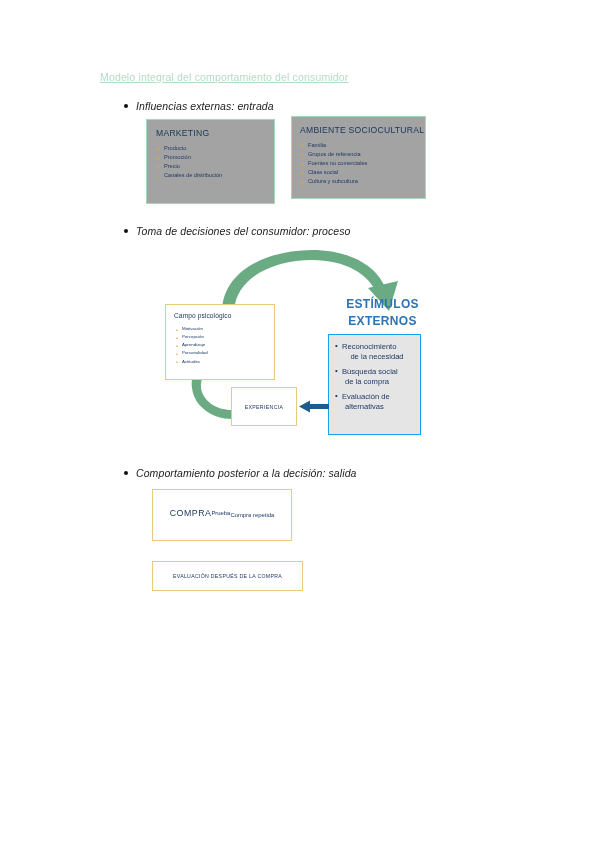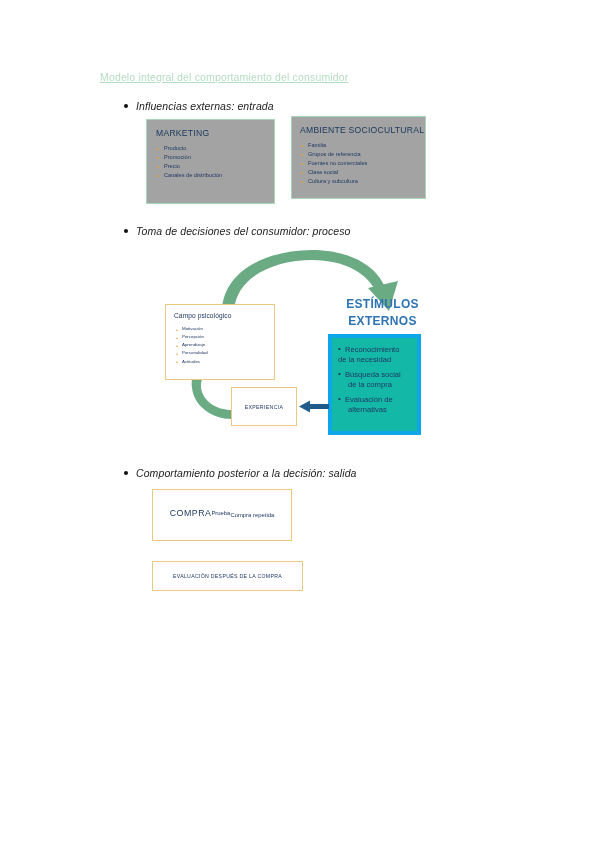--- a/index.html
+++ b/index.html
@@ -148,43 +148,43 @@
     color: #2e74b5;
     line-height: 1.45;
     letter-spacing: 0.3px;
   }
 
   
   #box-estimulos {
     position: absolute;
     left: 178px; top: 86px; width: 93px; height: 101px;
     box-sizing: border-box;
-    border: 4px solid #0ea5e9;
-    background: #14b8a6;
+    border: 1px solid #0ea5e9;
+    background: #e5e5e5;
   }
   ul.elist {
     list-style: none; margin: 0; padding: 0;
     position: absolute; left: 6px; top: 7px; width: 84px;
   }
   ul.elist li {
     font-size: 7.6px;
     color: #1f3864;
     line-height: 1.33;
     margin-bottom: 5px;
     position: relative;
     padding-left: 7px;
   }
   ul.elist li::before {
     content: "\2022";
     position: absolute; left: 0; top: -1px;
     color: #1f3864; font-size: 8px;
   }
   ul.elist li .l2 { display: block; padding-left: 3px; }
   ul.elist li.nohang { padding-left: 7px; }
-  ul.elist li.nohang .l2 { padding-left: 0; margin-left: -7px; }
+  ul.elist li.nohang .l2 { padding-left: 0; margin-left: -7px; text-align: center; }
 
   
   #box-experiencia {
     position: absolute;
     left: 81px; top: 139px; width: 66px; height: 39px;
     box-sizing: border-box;
     border: 1px solid #e9c97e;
     background: #fff;
     display: flex; align-items: center; justify-content: center;
   }

